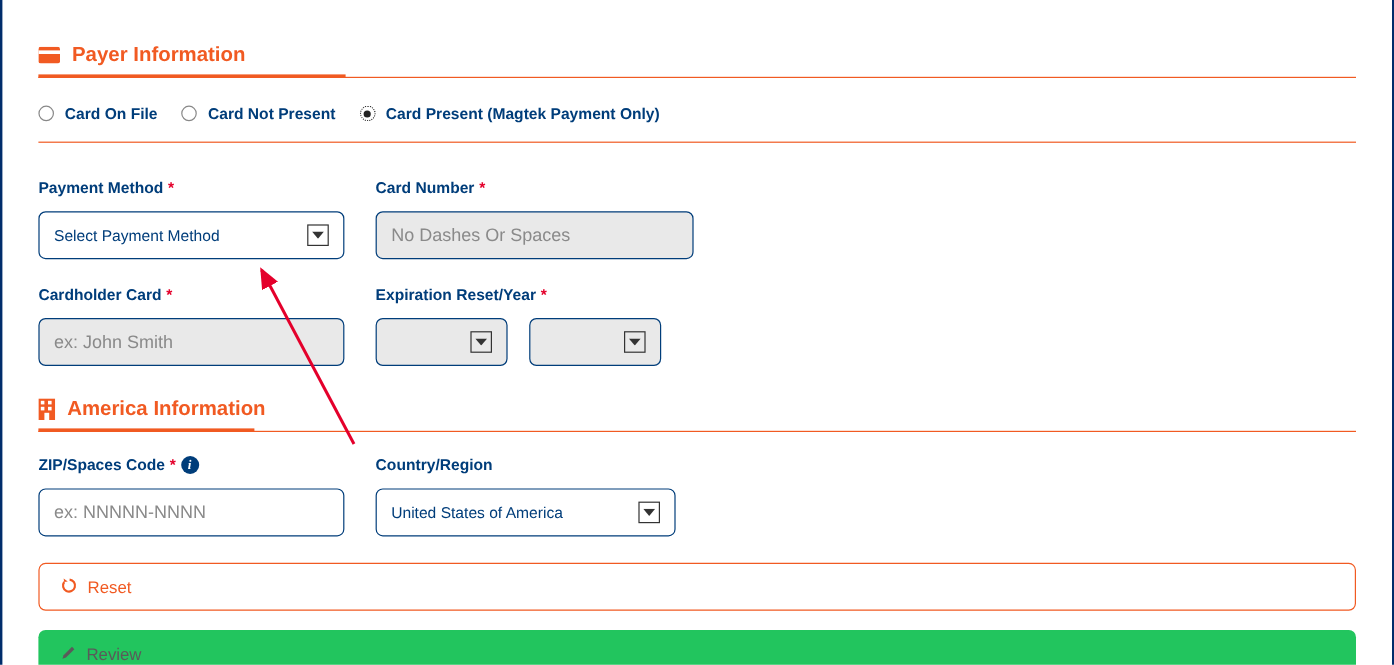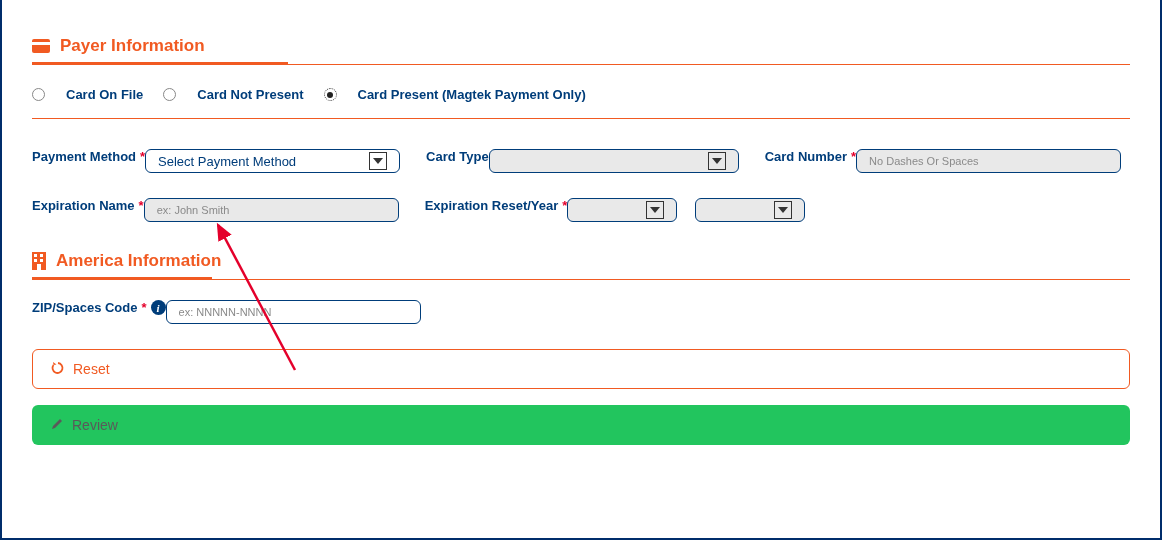--- a/index.html
+++ b/index.html
@@ -48,21 +48,21 @@
       display: flex;
       gap: 20px;
       align-items: center;
       margin: 22px 0 16px 0;
       color: #003d7a;
       font-weight: bold;
     }
     .radio-group {
       display: inline-flex;
       align-items: center;
-      gap: 21px;
+      gap: 9px;
     }
     .radio-circle {
       width: 13px; height: 13px;
       border: 1px solid #888;
       border-radius: 50%;
       display: inline-flex;
       align-items: center;
       justify-content: center;
       background: #fff;
     }
@@ -78,56 +78,56 @@
     .section-sep {
       border: none;
       border-top: 1px solid #f15a22;
       margin: 14px 0 30px 0;
     }
     .form-row {
       display: flex;
       gap: 26px;
       margin-bottom: 22px;
     }
-    .field-group { display: flex; flex-direction: row; }
+    .field-group { display: flex; flex-direction: column; }
     .field-label {
       color: #003d7a;
       font-weight: bold;
       font-size: 13px;
       margin-bottom: 12px;
       display: flex;
       align-items: center;
       gap: 4px;
     }
     .req { color: #e4002b; }
     .select-box, .input-box {
       border: 1px solid #003d7a;
       border-radius: 6px;
-      height: 24px;
+      height: 40px;
       display: flex;
       align-items: center;
       padding: 0 12px;
       font-size: 13px;
       color: #003d7a;
       background: #fff;
       position: relative;
     }
     .select-box.disabled, .input-box.disabled {
       background: #e9e9e9;
     }
     .select-arrow {
       margin-left: auto;
       width: 18px; height: 18px;
       border: 1px solid #333;
       display: flex; align-items: center; justify-content: center;
     }
     .input-box input {
       border: none; background: transparent; outline: none;
       width: 100%; height: 100%;
-      font-family: inherit; font-size: 11px;
+      font-family: inherit; font-size: 15px;
       color: #003d7a;
     }
     .input-box input::placeholder { color: #8a8a8a; }
     .w-260 { width: 255px; }
     .w-250 { width: 250px; }
     .w-265 { width: 265px; }
     .w-110 { width: 110px; }
     .button-row {
       display: flex; gap: 16px; margin-top: 18px; flex-direction: column;
     }
@@ -212,49 +212,36 @@
       <div class="select-box w-260">
         <span>Select Payment Method</span>
         <span class="select-arrow">
           <svg width="10" height="6" viewBox="0 0 10 6">
               <path d="M0 0 L5 6 L10 0 Z" fill="#333"></path>
             </svg>
         </span>
       </div>
     </div>
 
-    <div class="field-group">
-      <div class="field-label">
-        <span>Card Type</span>
-      </div>
-      <div class="select-box disabled w-250">
-        <span></span>
-        <span class="select-arrow">
-          <svg width="10" height="6" viewBox="0 0 10 6">
-              <path d="M0 0 L5 6 L10 0 Z" fill="#333"></path>
-            </svg>
-        </span>
-      </div>
-    </div>
 
     <div class="field-group">
       <div class="field-label">
         <span>Card Number</span>
           <span class="req">*</span>
       </div>
       <div class="input-box disabled w-265">
         <input type="text" disabled="" placeholder="No Dashes Or Spaces" style="">
       </div>
     </div>
   </div>
 
   <div class="form-row">
     <div class="field-group">
       <div class="field-label">
-        <span>Expiration Name</span>
+        <span>Cardholder Card</span>
           <span class="req">*</span>
       </div>
       <div class="input-box disabled w-260">
         <input type="text" disabled="" placeholder="ex: John Smith" style="">
       </div>
     </div>
 
     <div class="field-group">
       <div class="field-label">
         <span>Expiration Reset/Year</span>
@@ -300,20 +287,33 @@
       <div class="field-label">
         <span>ZIP/Spaces Code</span>
           <span class="req">*</span>
         <span class="info-icon">i</span>
       </div>
       <div class="input-box w-260">
         <input type="text" placeholder="ex: NNNNN-NNNN" style="">
       </div>
     </div>
 
+    <div class="field-group">
+      <div class="field-label">
+        <span>Country/Region</span>
+      </div>
+      <div class="select-box w-250">
+        <span>United States of America</span>
+        <span class="select-arrow">
+          <svg width="10" height="6" viewBox="0 0 10 6">
+              <path d="M0 0 L5 6 L10 0 Z" fill="#333"></path>
+            </svg>
+        </span>
+      </div>
+    </div>
   </div>
 
   <div class="button-row">
     <button class="btn btn-reset">
       <span>
         <svg width="14" height="14" viewBox="0 0 14 14">
             <path d="M7 2 A5 5 0 1 1 2.5 4" fill="none" stroke="#f15a22" stroke-width="1.8"></path>
             <path d="M2 1 L2.5 4 L5.5 3.5 Z" fill="#f15a22"></path>
           </svg>
       </span>

